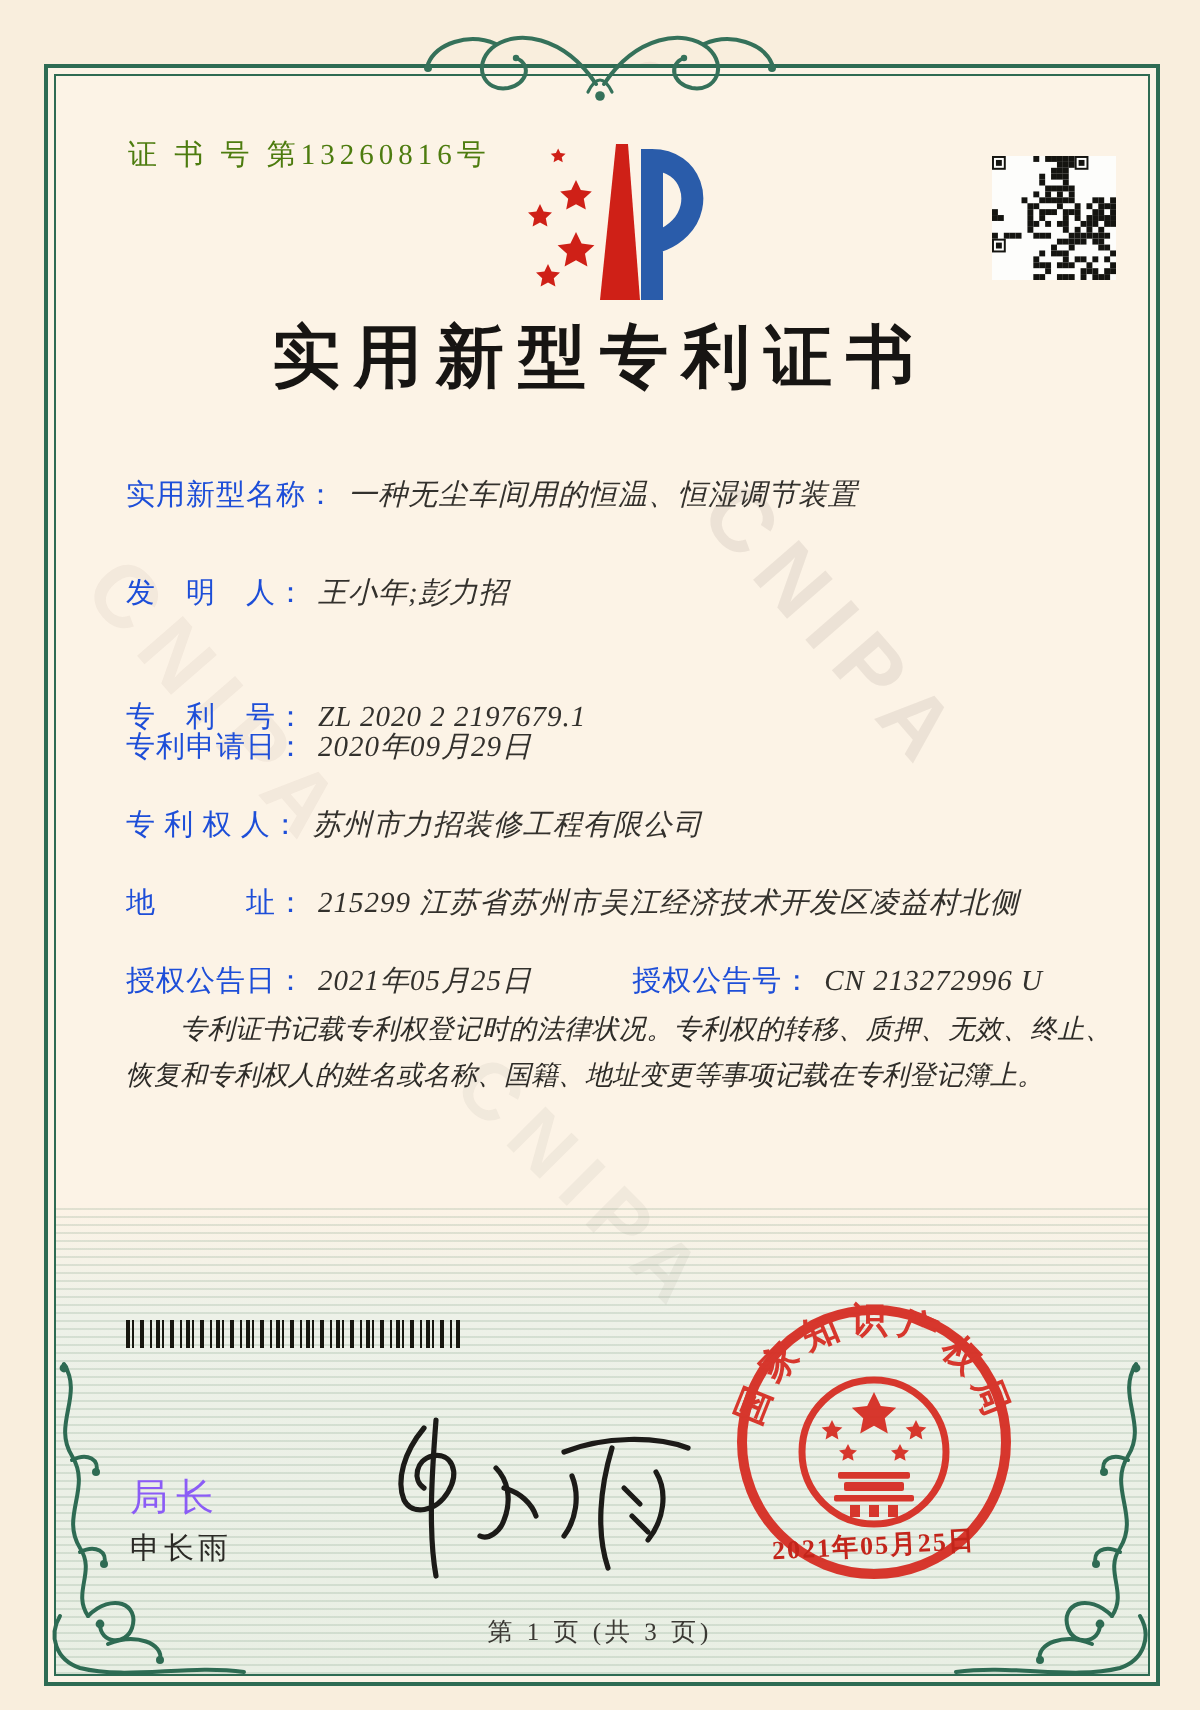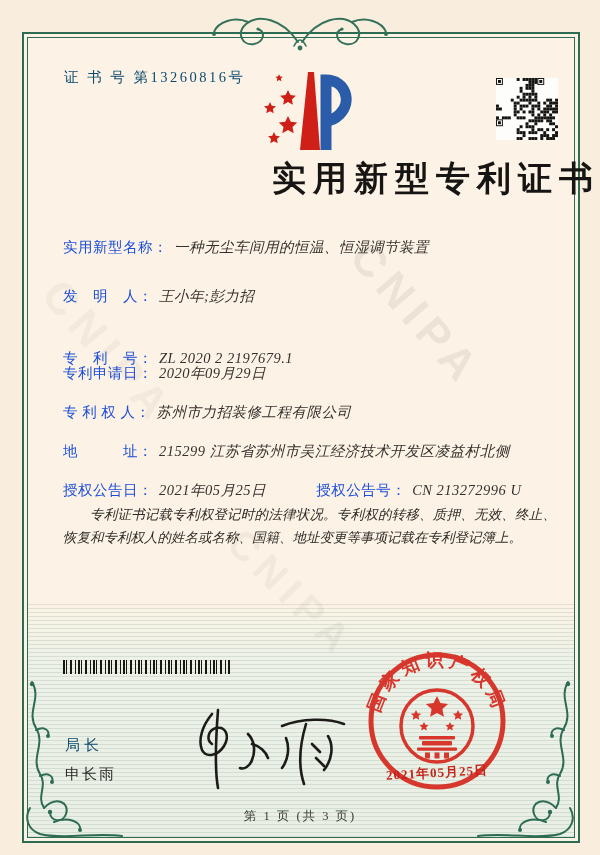--- a/index.html
+++ b/index.html
@@ -30,26 +30,26 @@
     position:absolute;font-family:"Liberation Sans","DejaVu Sans",sans-serif;
     font-weight:700;color:rgba(135,115,105,.13);letter-spacing:8px;
     transform-origin:left top;pointer-events:none;white-space:nowrap;
   }
   .wm1{left:378px;top:232px;font-size:44px;transform:rotate(49deg);}
   .wm2{left:70px;top:270px;font-size:44px;transform:rotate(49deg);color:rgba(135,115,105,.08);}
   .wm3{left:250px;top:520px;font-size:40px;transform:rotate(45deg);color:rgba(120,110,100,.08);}
   .wm4{left:330px;top:20px;font-size:40px;transform:rotate(49deg);color:rgba(190,140,130,.12);}
   
   .cert-no{
-    position:absolute;left:64px;top:68px;font-size:14.5px;letter-spacing:2.5px;color:#0c4a6e;
+    position:absolute;left:64px;top:68px;font-size:14.5px;letter-spacing:2.5px;color:#4d7c0f;
   }
   .logo{position:absolute;left:258px;top:68px;width:96px;height:86px;}
   .qr{position:absolute;left:496px;top:78px;width:62px;height:62px;background:#fdfdfb;}
   .title{
-    position:absolute;left:0;right:0;top:156px;text-align:right;
+    position:absolute;left:0;right:0;top:156px;text-align:center;
     font-size:34px;font-weight:700;letter-spacing:7px;color:#171513;
   }
   
   .row{position:absolute;left:63px;right:38px;font-size:14.5px;color:#33312d;letter-spacing:.5px;white-space:nowrap;}
   .row .lbl{color:#1d4ed8;}
   .row .val{margin-left:6px;font-style:italic;}
   .r1{top:238px;} .r2{top:287px;} .r3{top:325px;margin-top:24px;} .r4{top:364px;}
   .r5{top:403px;} .r6{top:442px;} .r7{top:481px;}
   .grant2{margin-left:46px;}
   
@@ -61,21 +61,21 @@
   .legal p{margin:0;text-indent:2em;}
   
   .barcode{
     position:absolute;left:63px;top:660px;width:168px;height:14px;
     background:repeating-linear-gradient(90deg,
       #17170f 0 2px, rgba(0,0,0,0) 2px 3px,
       #17170f 3px 4px, rgba(0,0,0,0) 4px 7px,
       #17170f 7px 9px, rgba(0,0,0,0) 9px 12px,
       #17170f 12px 13px, rgba(0,0,0,0) 13px 15px);
   }
-  .director-title{position:absolute;left:65px;top:736px;font-size:15px;letter-spacing:4px;color:#0c4a6e;}
+  .director-title{position:absolute;left:65px;top:736px;font-size:19px;letter-spacing:4px;color:#8b5cf6;}
   .director-name{position:absolute;left:65px;top:765px;font-size:15px;letter-spacing:2px;color:#2b2a26;}
   .signature{position:absolute;left:182px;top:700px;width:170px;height:100px;}
   .seal{position:absolute;left:364px;top:648px;width:146px;height:146px;opacity:.92;}
   .seal-date{
     position:absolute;left:364px;top:764px;width:146px;text-align:center;
     font-size:13px;color:#c3251b;letter-spacing:1px;transform:rotate(-3deg);font-weight:700;
   }
   .footer{
     position:absolute;left:0;right:0;top:808px;text-align:center;
     font-size:12.5px;color:#3a3833;letter-spacing:2px;

